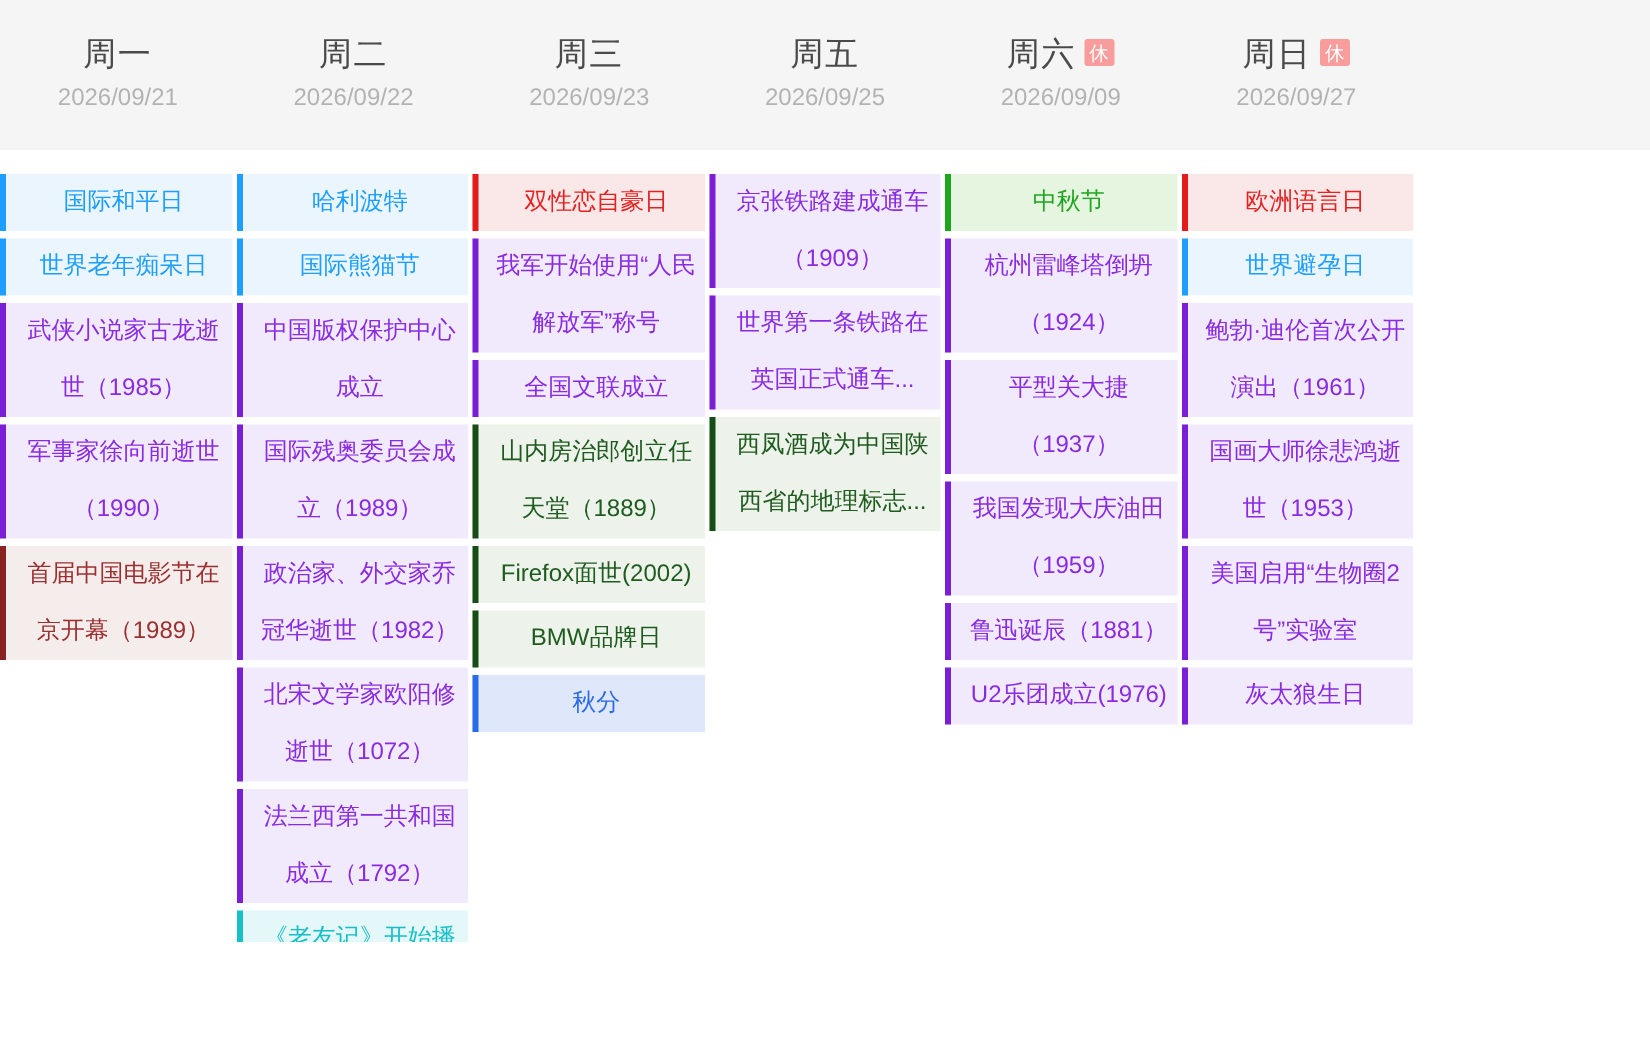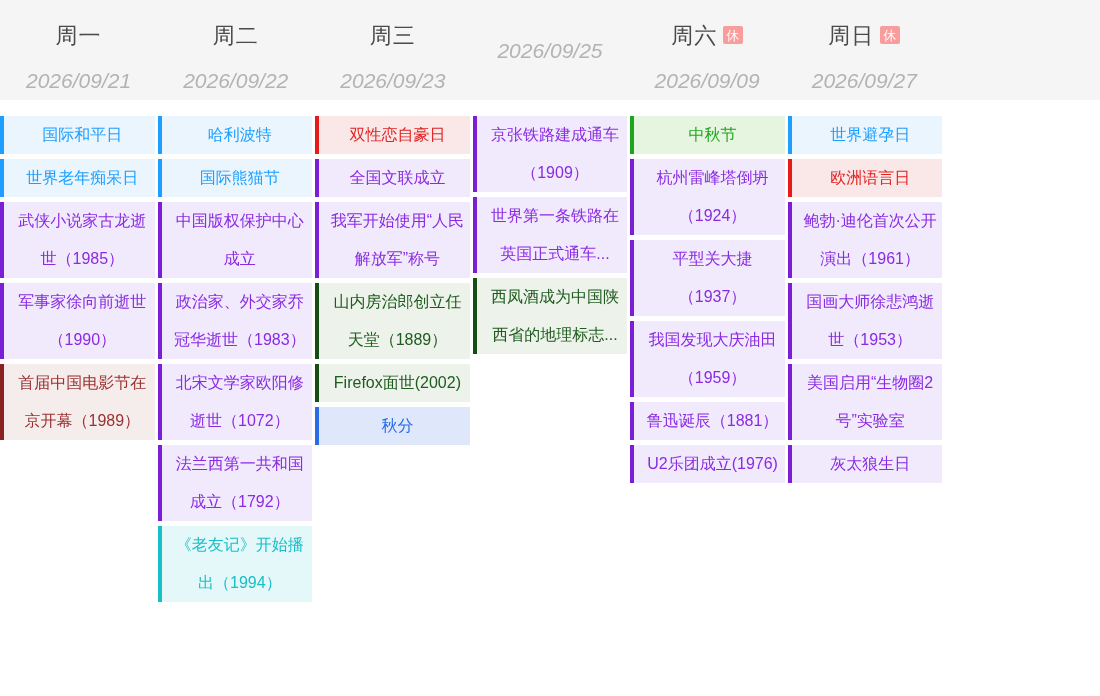--- a/index.html
+++ b/index.html
@@ -35,24 +35,23 @@
     line-height: 1;
     padding: 3px 3px 2px;
     border-radius: 2px;
     margin-left: 6px;
     position: relative;
     top: -3px;
     background: var(--rest-bg, #f89c9c);
     color: var(--rest-text, #ffffff);
   }
   .day-date {
-    font-size: 21px;
+    font-size: 16px;
     color: var(--color-day_date, #b3b3b3);
-    margin-top: 18px;
-    font-style: italic;
+    margin-top: 6px;
   }
   .events-grid {
     display: grid;
     grid-template-columns: repeat(7, 1fr);
     column-gap: 3px;
     margin-top: 16px;
     align-items: start;
   }
   .day-col {
     display: flex;
@@ -83,20 +82,21 @@
       </div>
       <div class="day-cell">
         <div class="day-name">周二</div>
         <div class="day-date">2026/09/22</div>
       </div>
       <div class="day-cell">
         <div class="day-name">周三</div>
         <div class="day-date">2026/09/23</div>
       </div>
       <div class="day-cell">
+        <div class="day-name">周五</div>
         <div class="day-date">2026/09/25</div>
       </div>
       <div class="day-cell">
         <div class="day-name">周六<span class="rest-badge">休</span></div>
         <div class="day-date">2026/09/09</div>
       </div>
       <div class="day-cell">
         <div class="day-name">周日<span class="rest-badge">休</span></div>
         <div class="day-date">2026/09/27</div>
       </div>
@@ -106,48 +106,50 @@
         <div class="event c-blue">国际和平日</div>
         <div class="event c-blue">世界老年痴呆日</div>
         <div class="event c-purple">武侠小说家古龙逝世（1985）</div>
         <div class="event c-purple">军事家徐向前逝世（1990）</div>
         <div class="event c-darkred">首届中国电影节在京开幕（1989）</div>
       </div>
       <div class="day-col">
         <div class="event c-blue">哈利波特</div>
         <div class="event c-blue">国际熊猫节</div>
         <div class="event c-purple">中国版权保护中心成立</div>
-        <div class="event c-purple">政治家、外交家乔冠华逝世（1983）</div>
+        <div class="event c-purple">国际残奥委员会成立（1989）</div>
+        <div class="event c-purple">政治家、外交家乔冠华逝世（1982）</div>
         <div class="event c-purple">北宋文学家欧阳修逝世（1072）</div>
         <div class="event c-purple">法兰西第一共和国成立（1792）</div>
         <div class="event c-cyan">《老友记》开始播出（1994）</div>
       </div>
       <div class="day-col">
         <div class="event c-red">双性恋自豪日</div>
+        <div class="event c-purple">我军开始使用“人民解放军”称号</div>
         <div class="event c-purple">全国文联成立</div>
-        <div class="event c-purple">我军开始使用“人民解放军”称号</div>
         <div class="event c-darkgreen">山内房治郎创立任天堂（1889）</div>
         <div class="event c-darkgreen">Firefox面世(2002)</div>
+        <div class="event c-darkgreen">BMW品牌日</div>
         <div class="event c-royal">秋分</div>
       </div>
       <div class="day-col">
         <div class="event c-purple">京张铁路建成通车（1909）</div>
         <div class="event c-purple">世界第一条铁路在英国正式通车...</div>
         <div class="event c-darkgreen">西凤酒成为中国陕西省的地理标志...</div>
       </div>
       <div class="day-col">
         <div class="event c-green">中秋节</div>
         <div class="event c-purple">杭州雷峰塔倒坍（1924）</div>
         <div class="event c-purple">平型关大捷（1937）</div>
         <div class="event c-purple">我国发现大庆油田（1959）</div>
         <div class="event c-purple">鲁迅诞辰（1881）</div>
         <div class="event c-purple">U2乐团成立(1976)</div>
       </div>
       <div class="day-col">
+        <div class="event c-red">欧洲语言日</div>
         <div class="event c-blue">世界避孕日</div>
-        <div class="event c-red">欧洲语言日</div>
         <div class="event c-purple">鲍勃·迪伦首次公开演出（1961）</div>
         <div class="event c-purple">国画大师徐悲鸿逝世（1953）</div>
         <div class="event c-purple">美国启用“生物圈2号”实验室</div>
         <div class="event c-purple">灰太狼生日</div>
       </div>
     </div>
 </div>
 
 </body></html>

